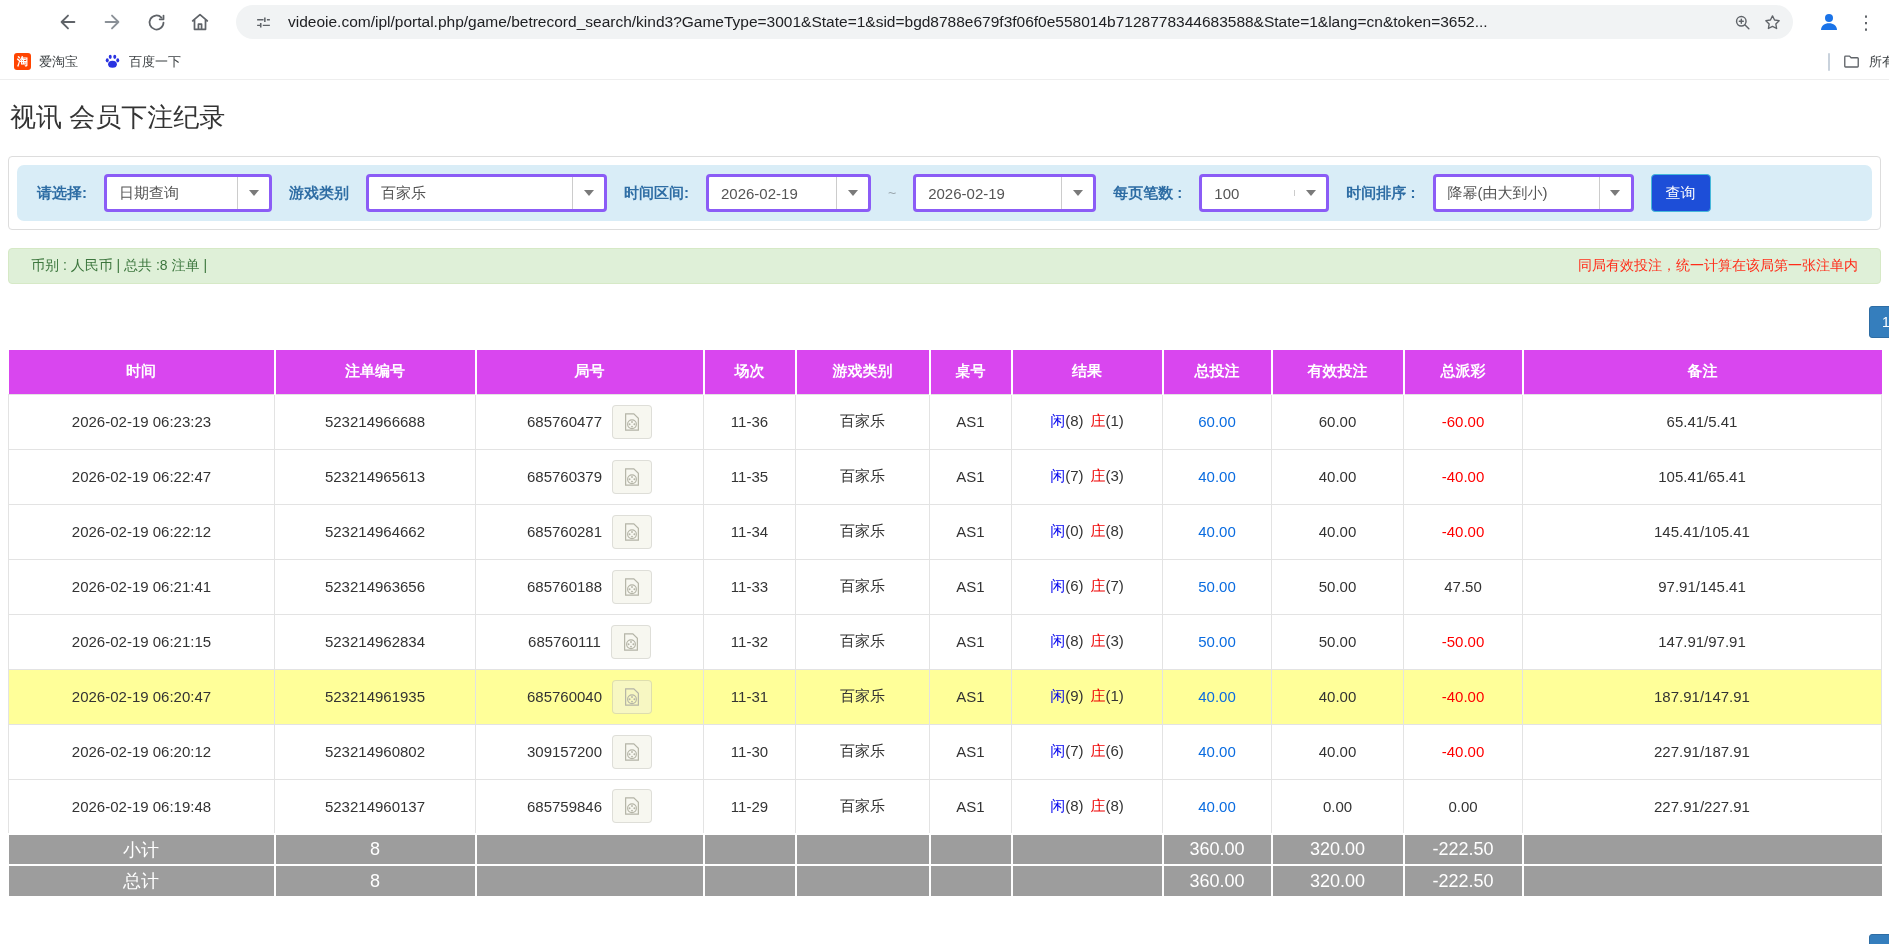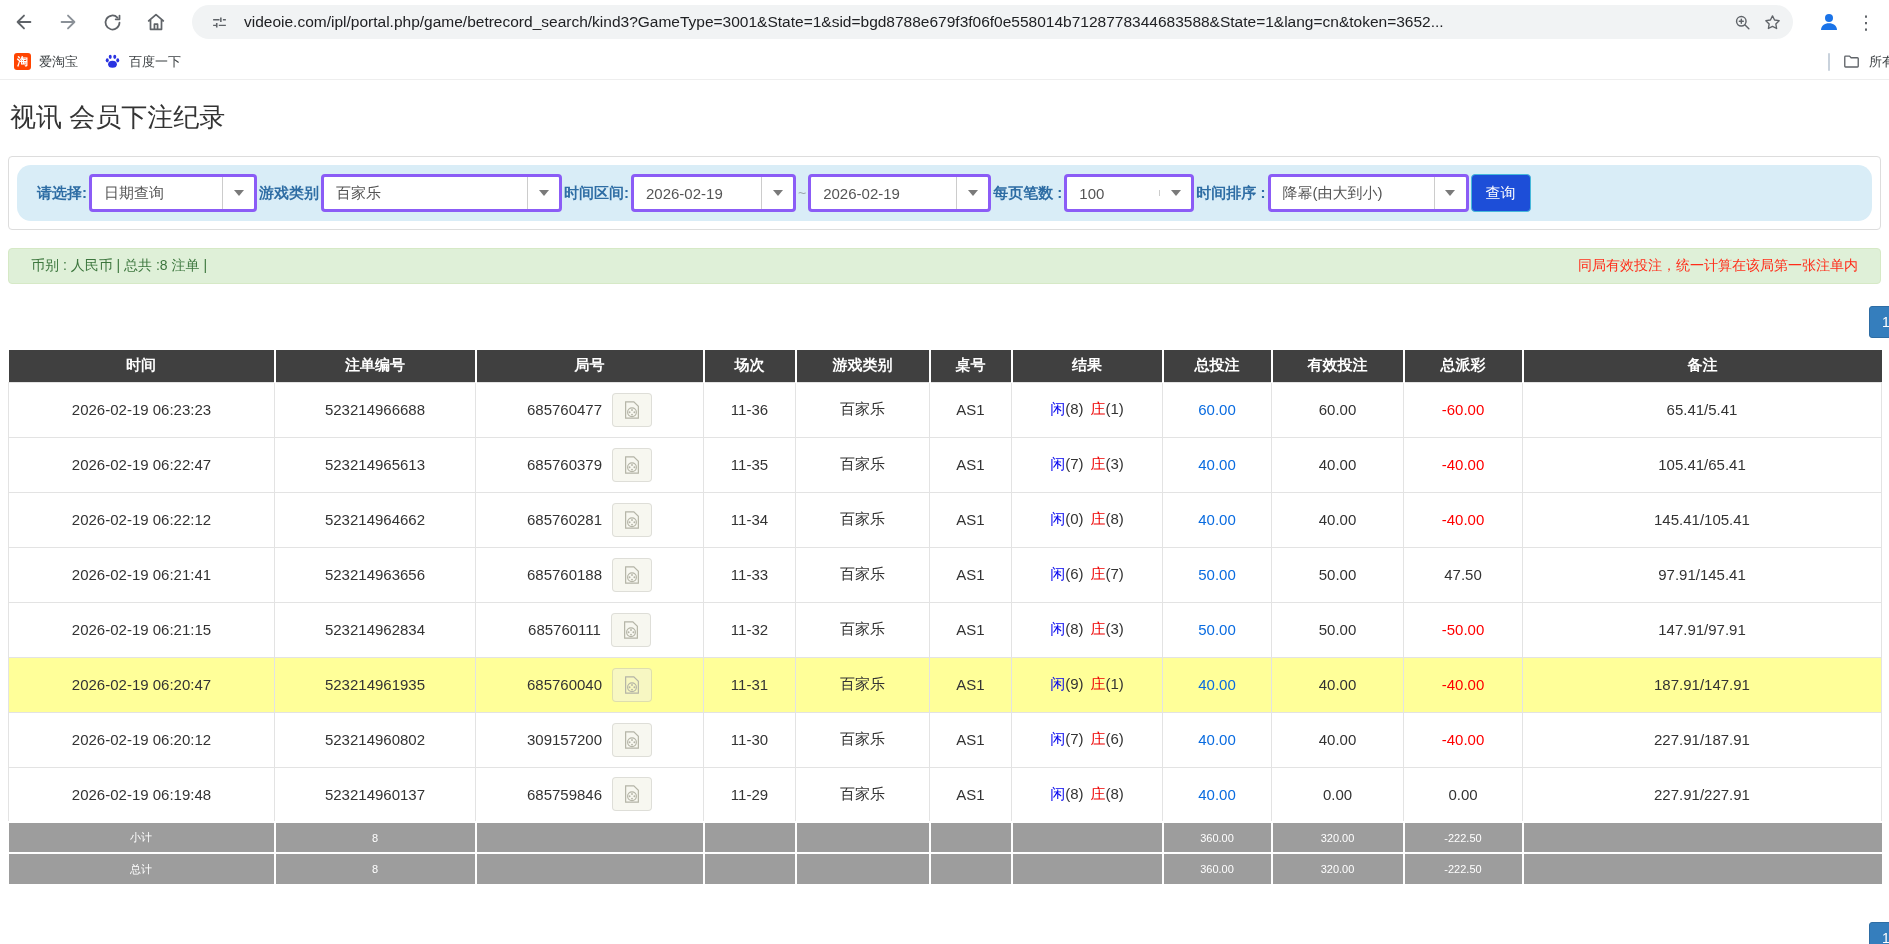--- a/index.html
+++ b/index.html
@@ -3,43 +3,43 @@
 <meta charset="utf-8">
 <style>
   * { box-sizing: border-box; }
   html,body { margin:0; padding:0; }
   body {
     width:1889px; height:944px; overflow:hidden; position:relative;
     background:#fff; font-family:"Liberation Sans","DejaVu Sans",sans-serif;
     color:#333;
   }
   
-  .toolbar { height:44px; display:flex; align-items:center; padding:0 12px 0 6px; gap:8px; background:#fff; }
+  .toolbar { height:44px; display:flex; align-items:center; padding:0 12px 0 6px; gap:8px; background:#fff;margin-left:44px; }
   .tbtn { width:36px; height:36px; border:none; background:transparent; border-radius:50%;
           display:flex; align-items:center; justify-content:center; color:#5f6368; padding:0; }
   .tbtn svg { display:block; }
   .omnibox { flex:1; height:34px; margin:0 10px; background:#f1f3f4; border-radius:17px;
              display:flex; align-items:center; padding:0 6px 0 12px; min-width:0; }
   .omnibox .urltext { flex:1; font-size:15.5px; color:#202124; white-space:nowrap; overflow:hidden; margin-left:10px; }
   .chip { width:30px; height:30px; border:none; background:transparent; border-radius:50%;
           display:flex; align-items:center; justify-content:center; color:#5f6368; padding:0; }
   
   .bookmarks { height:36px; display:flex; align-items:center; padding:0 14px; gap:26px;
                font-size:13px; color:#3c4043; border-bottom:1px solid #eeeeee; }
   .bookmark { display:flex; align-items:center; gap:8px; cursor:pointer; white-space:nowrap; }
   .tb-ico { width:17px; height:17px; background:#ff4400; border-radius:3px; color:#fff;
             font-size:11px; font-weight:bold; display:flex; align-items:center; justify-content:center; }
   .bm-spacer { flex:1; }
   .bm-right { display:flex; align-items:center; gap:12px; margin-right:-46px; white-space:nowrap; }
   .bm-divider { width:2px; height:18px; background:#c9d2dc; border-radius:1px; }
   
   .page-title { font-size:26px; line-height:30px; font-weight:400; color:#333; margin:22px 0 24px 10px; }
   .panel { margin:0 8px; border:1px solid #ddd; border-radius:4px; padding:8px; background:#fff; }
-  .filter-bar { background:#d9edf7; border-radius:14px; height:56px; display:flex; align-items:center;
-                padding:0 4px 0 20px; gap:2px; }
+  .filter-bar { background:#d9edf7; border-radius:7px; height:56px; display:flex; align-items:center;
+                padding:0 4px 0 20px; gap:17px; }
   .flabel { color:#2e6da4; font-weight:bold; font-size:15px; white-space:nowrap; }
   .tilde { color:#9aa6ad; font-size:14px; }
   .sel { height:38px; background:#fff; border:3px solid #8b5cf6; border-radius:4px;
          display:flex; align-items:stretch; cursor:pointer; flex:none; }
   .sel .val { padding:0 12px; font-size:15px; color:#555; display:flex; align-items:center;
               flex:1; white-space:nowrap; overflow:hidden; }
   .sel .arrowbox { width:32px; border-left:1px solid #ccc; display:flex; align-items:center; justify-content:center; }
   .caret { width:0; height:0; border-left:5px solid transparent; border-right:5px solid transparent;
            border-top:6px solid #7a7a7a; }
   .search-btn { height:38px; min-width:56px; padding:4px 14px; background:#1d4ed8; border:1px solid #46b8da;
@@ -50,27 +50,27 @@
   .notice-left { color:#3c763d; }
   .notice-right { color:#ff2d1a; }
   .pager-row { position:relative; height:32px; margin:22px 8px 12px; }
   .pager-row.bottom { margin-top:38px; height:40px; }
   .pager-btn { position:absolute; right:-22px; top:0; width:34px; height:32px; background:#357ebd;
                border:1px solid #2e6da4; border-radius:3px; color:#fff; font-size:14px;
                display:flex; align-items:center; justify-content:center; cursor:pointer; }
   
   table.bet-table { width:1873px; margin:0 8px; border-collapse:collapse; table-layout:fixed;
                     font-size:15px; text-align:center; }
-  .bet-table thead th { background:#404040; color:#fff; height:32px; font-weight:bold; font-size:15px;
+  .bet-table thead th { background:#d946ef; color:#fff; height:44px; font-weight:bold; font-size:15px;
                         overflow:hidden; white-space:nowrap; }
   .bet-table thead th + th { border-left:2px solid #fff; }
   .bet-table tbody.rows td { height:55px; border:1px solid #e3e3e3; background:#fff;
                              white-space:nowrap; overflow:hidden; }
   .bet-table tbody.rows tr.highlight td { background:#ffff99; }
-  .bet-table tbody.summary td { background:#9d9d9d; color:#fff; height:31px; font-size:11px;
+  .bet-table tbody.summary td { background:#9d9d9d; color:#fff; height:31px; font-size:18px;
                                 border-top:2px solid #fff; }
   .bet-table tbody.summary td + td { border-left:2px solid #fff; }
   .player { color:#0000ee; }
   .banker { color:#ee0000; margin-left:7px; }
   .score { color:#333; }
   .bet-link { color:#0a6ce0; text-decoration:none; cursor:pointer; }
   .payout.neg { color:#ff0000; }
   .video-btn { width:40px; height:34px; margin-left:10px; vertical-align:middle;
                background:rgba(240,240,228,0.55); border:1px solid rgba(0,0,0,0.10); border-radius:4px;
                display:inline-flex; align-items:center; justify-content:center; padding:0;

